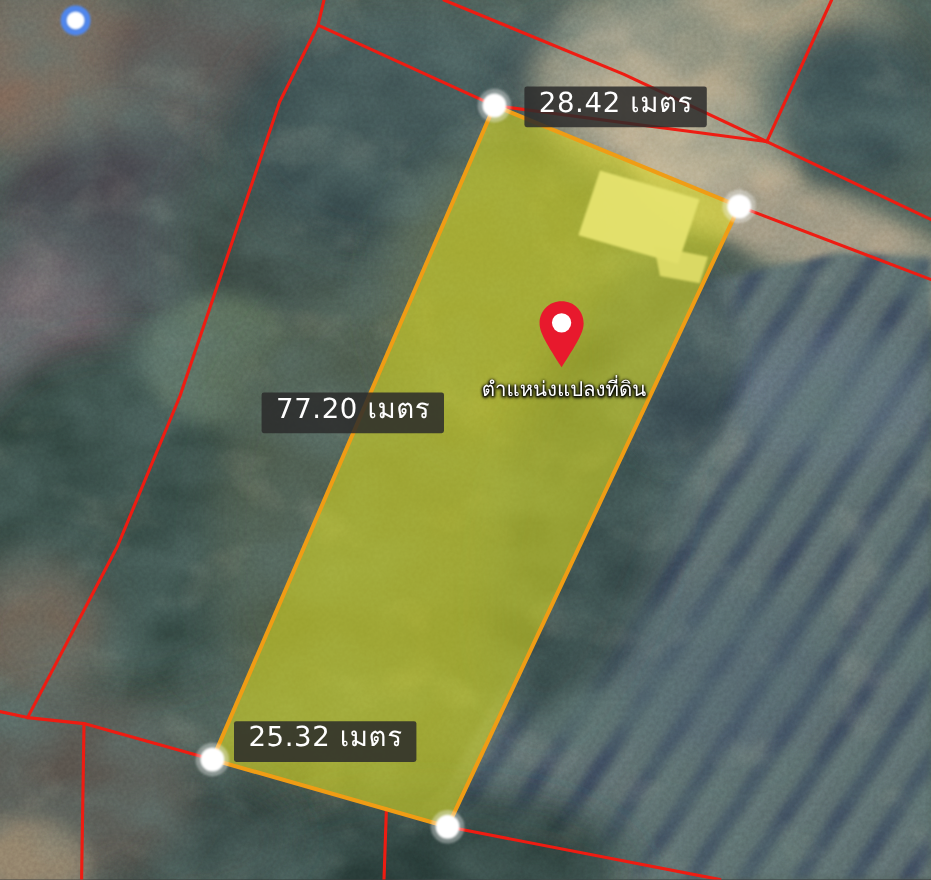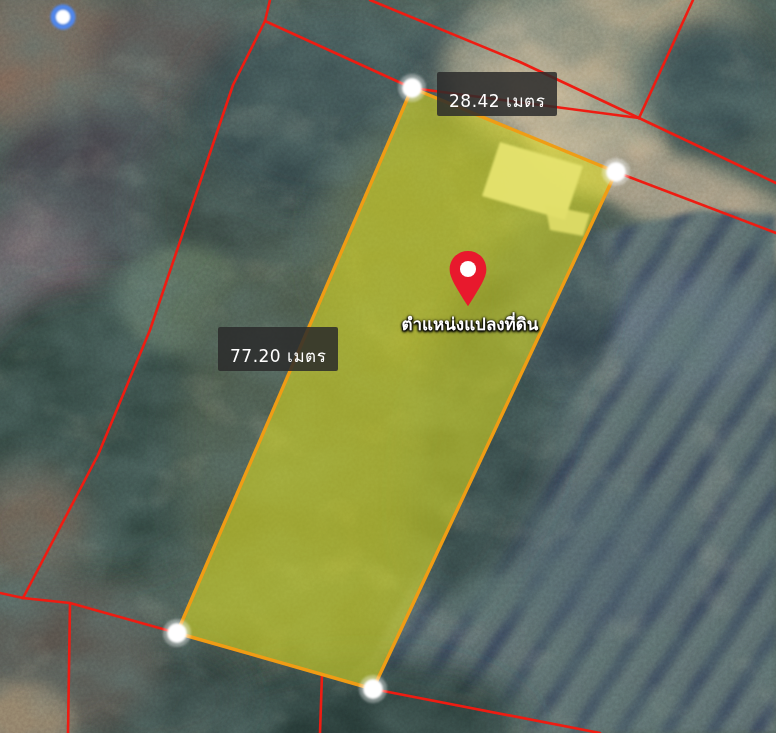--- a/index.html
+++ b/index.html
@@ -14,37 +14,37 @@
   .redline{fill:none;stroke:var(--boundary_line);stroke-width:2.6;stroke-linejoin:round;stroke-linecap:round;}
   .plot{fill:var(--plot_fill);fill-opacity:0.55;stroke:var(--plot_border);stroke-width:3.4;stroke-linejoin:round;}
   .corner{fill:#ffffff;}
   .corner-halo{fill:#ffffff;opacity:0.35;}
   .gps-inner{fill:#ffffff;}
   .gps-ring{fill:none;stroke:var(--gps_dot);stroke-width:5;}
   .meas-label{
     position:absolute;
     background:var(--label_bg);
     color:var(--label_text);
-    font-size:17px;
+    font-size:23px;
     line-height:1.3;
-    padding:18px 12px 4px 12px;
+    padding:0 12px 4px 12px;
     border-radius:2px;
     white-space:nowrap;
     letter-spacing:0.5px;
   }
   .pin-wrap{position:absolute;left:447px;top:249px;width:42px;height:60px;}
   .pin-path{fill:var(--pin);}
   .pin-hole{fill:#ffffff;}
   .pin-label{
     position:absolute;
     left:390px;top:310px;width:160px;
     text-align:center;
     color:#ffffff;
     font-size:17px;
-    font-weight:bold;
+    font-weight:normal;
     white-space:nowrap;
     text-shadow:0 0 3px #000,1px 1px 2px #000,-1px 1px 2px #000,0 2px 3px rgba(0,0,0,.8);
   }
 </style>
 </head>
 <body>
 
 <div class="stage">
 
   <svg class="mapsvg" width="776" height="733" viewBox="0 0 776 733">
@@ -170,20 +170,21 @@
       <circle class="gps-inner" cx="63" cy="17" r="9" filter="url(#mblur)"></circle>
       <circle class="gps-ring" cx="63" cy="17" r="10" filter="url(#mblur)"></circle>
     </g>
   </svg>
 
   <div class="meas-label" style="left:437px;top:72px;">28.42 เมตร</div>
 
   <div class="meas-label" style="left:218px;top:303px;margin-top:24px;">77.20 เมตร</div>
 
 
+  <div class="meas-label" style="left:195px;top:601px;">25.32 เมตร</div>
 
   <svg class="pin-wrap" viewBox="0 0 24 34">
     <path class="pin-path" d="M12 1 C6 1 1.5 5.6 1.5 11.5 C1.5 16.2 5.2 21.8 12 32.5 C18.8 21.8 22.5 16.2 22.5 11.5 C22.5 5.6 18 1 12 1 Z"></path>
     <circle class="pin-hole" cx="12" cy="11.3" r="4.6"></circle>
   </svg>
 
   <div class="pin-label">ตำแหน่งแปลงที่ดิน</div>
 
 </div>
 

